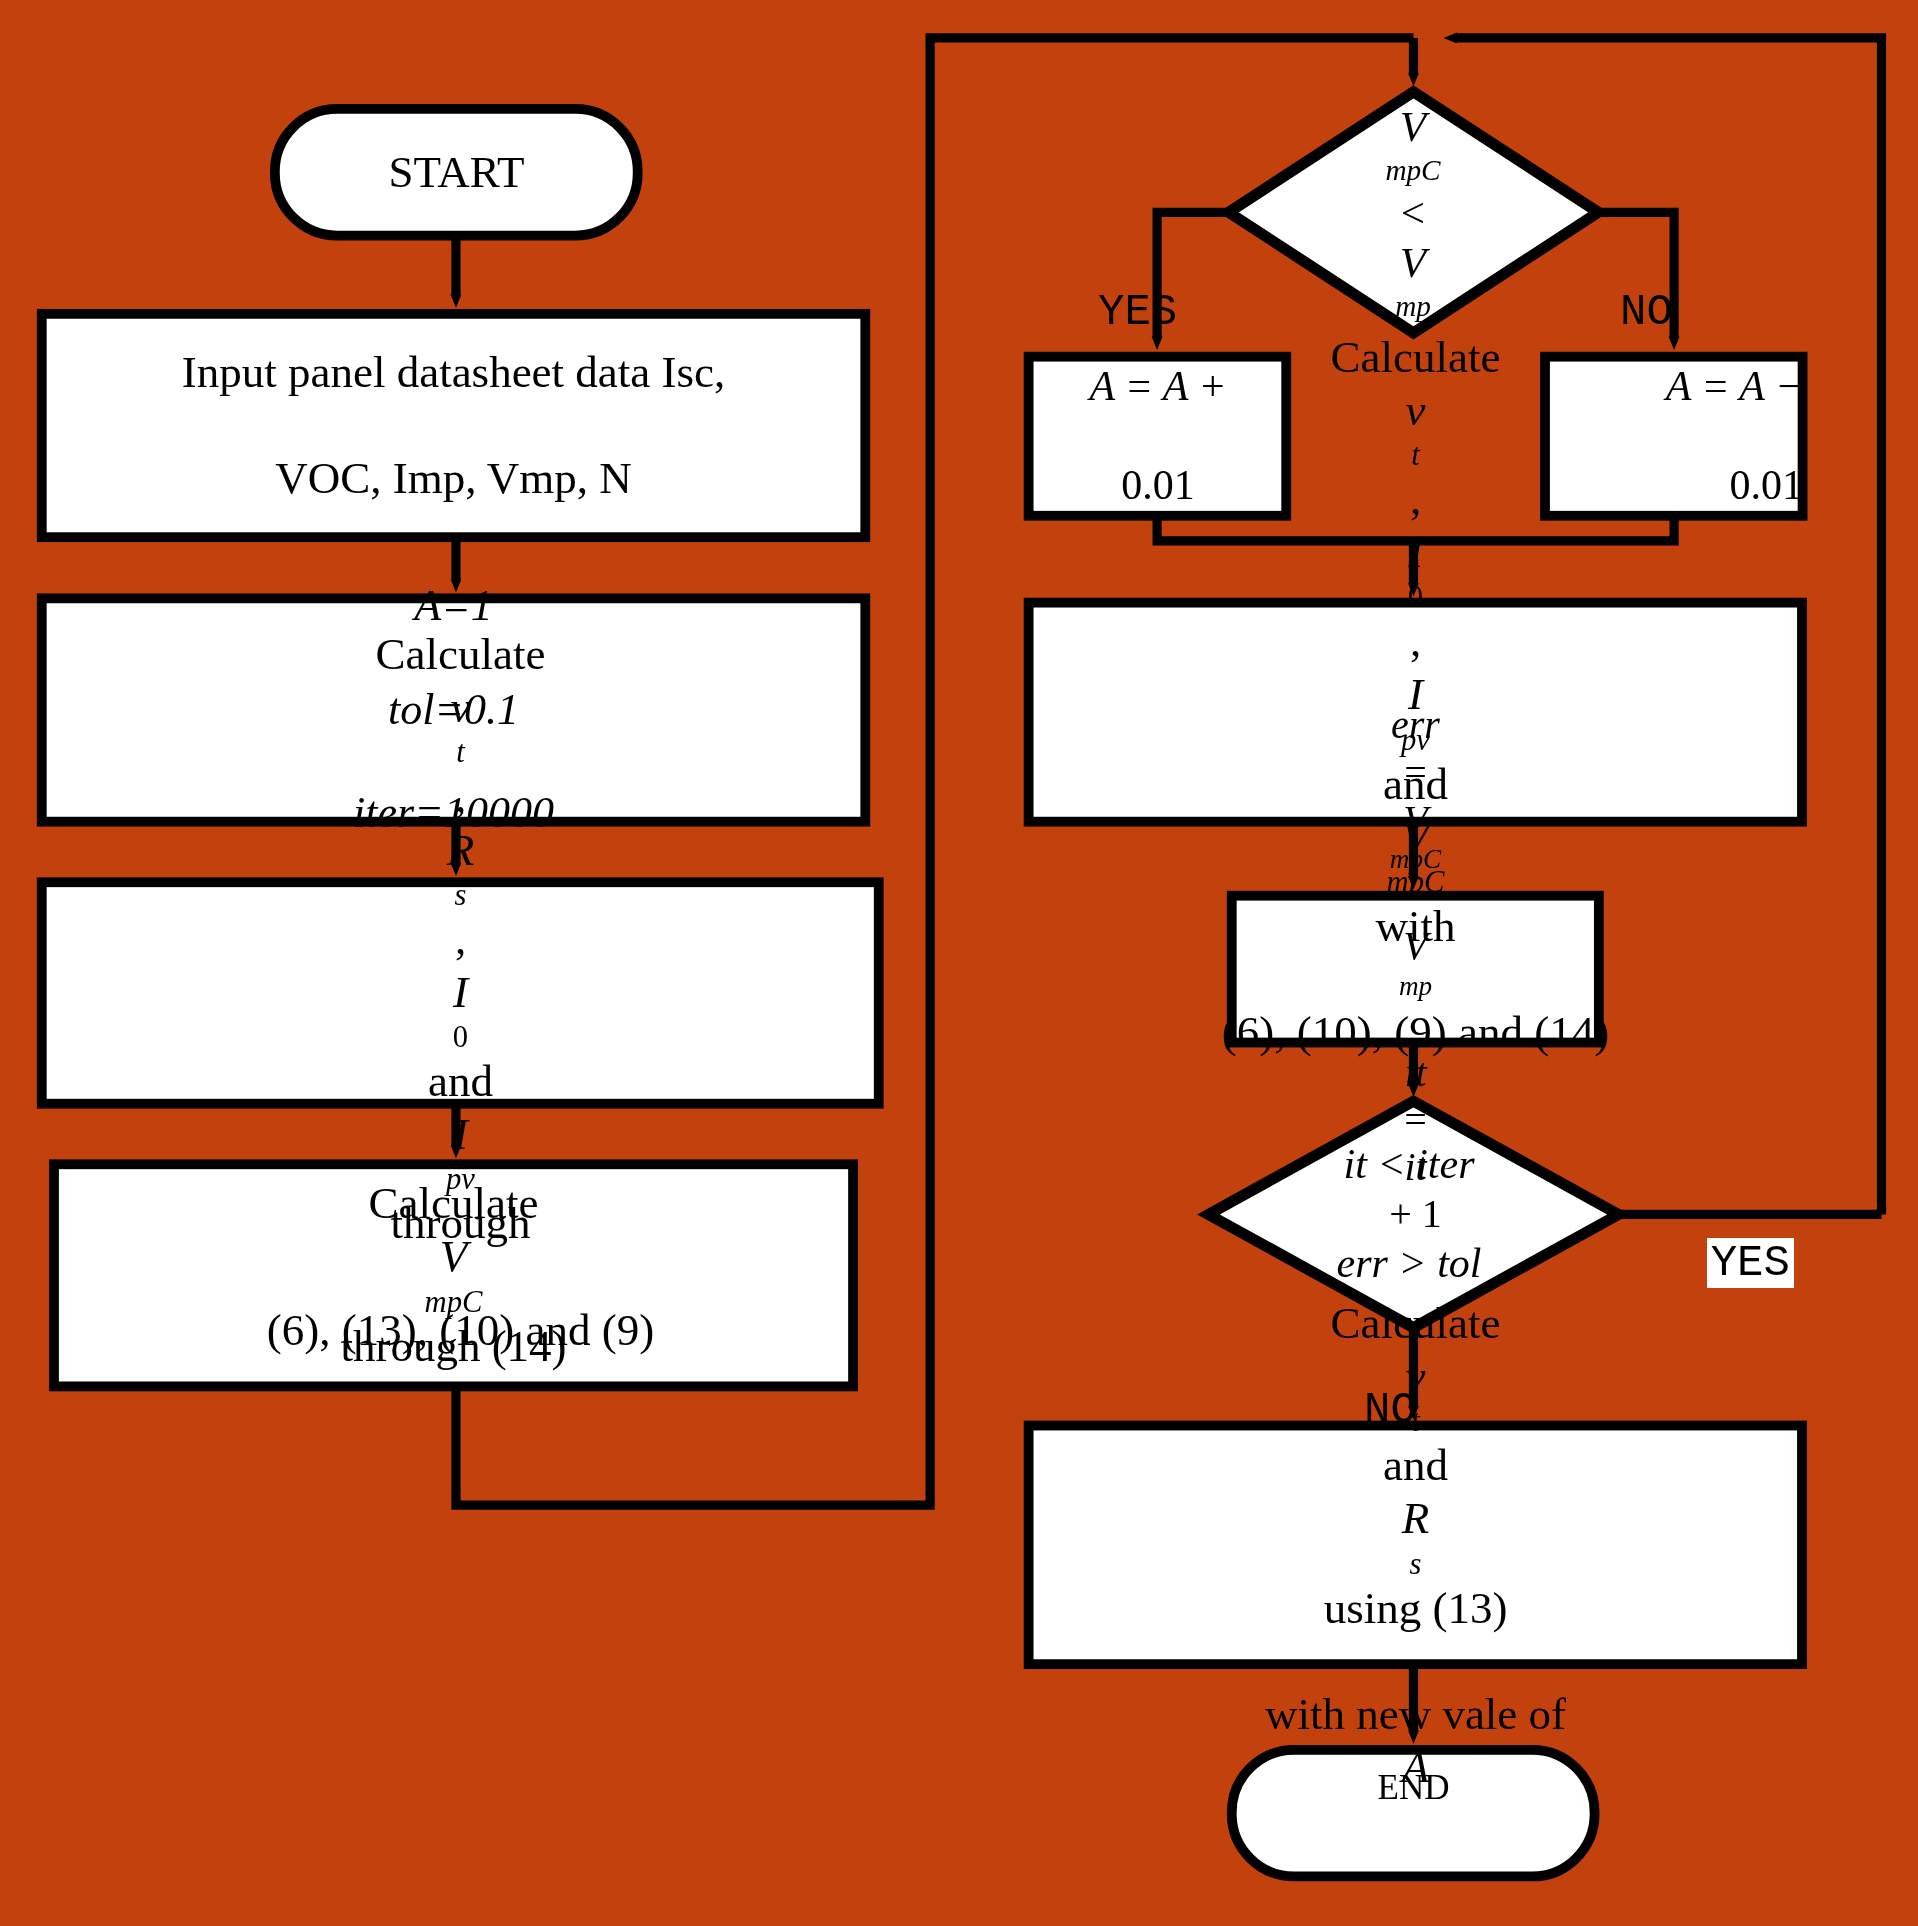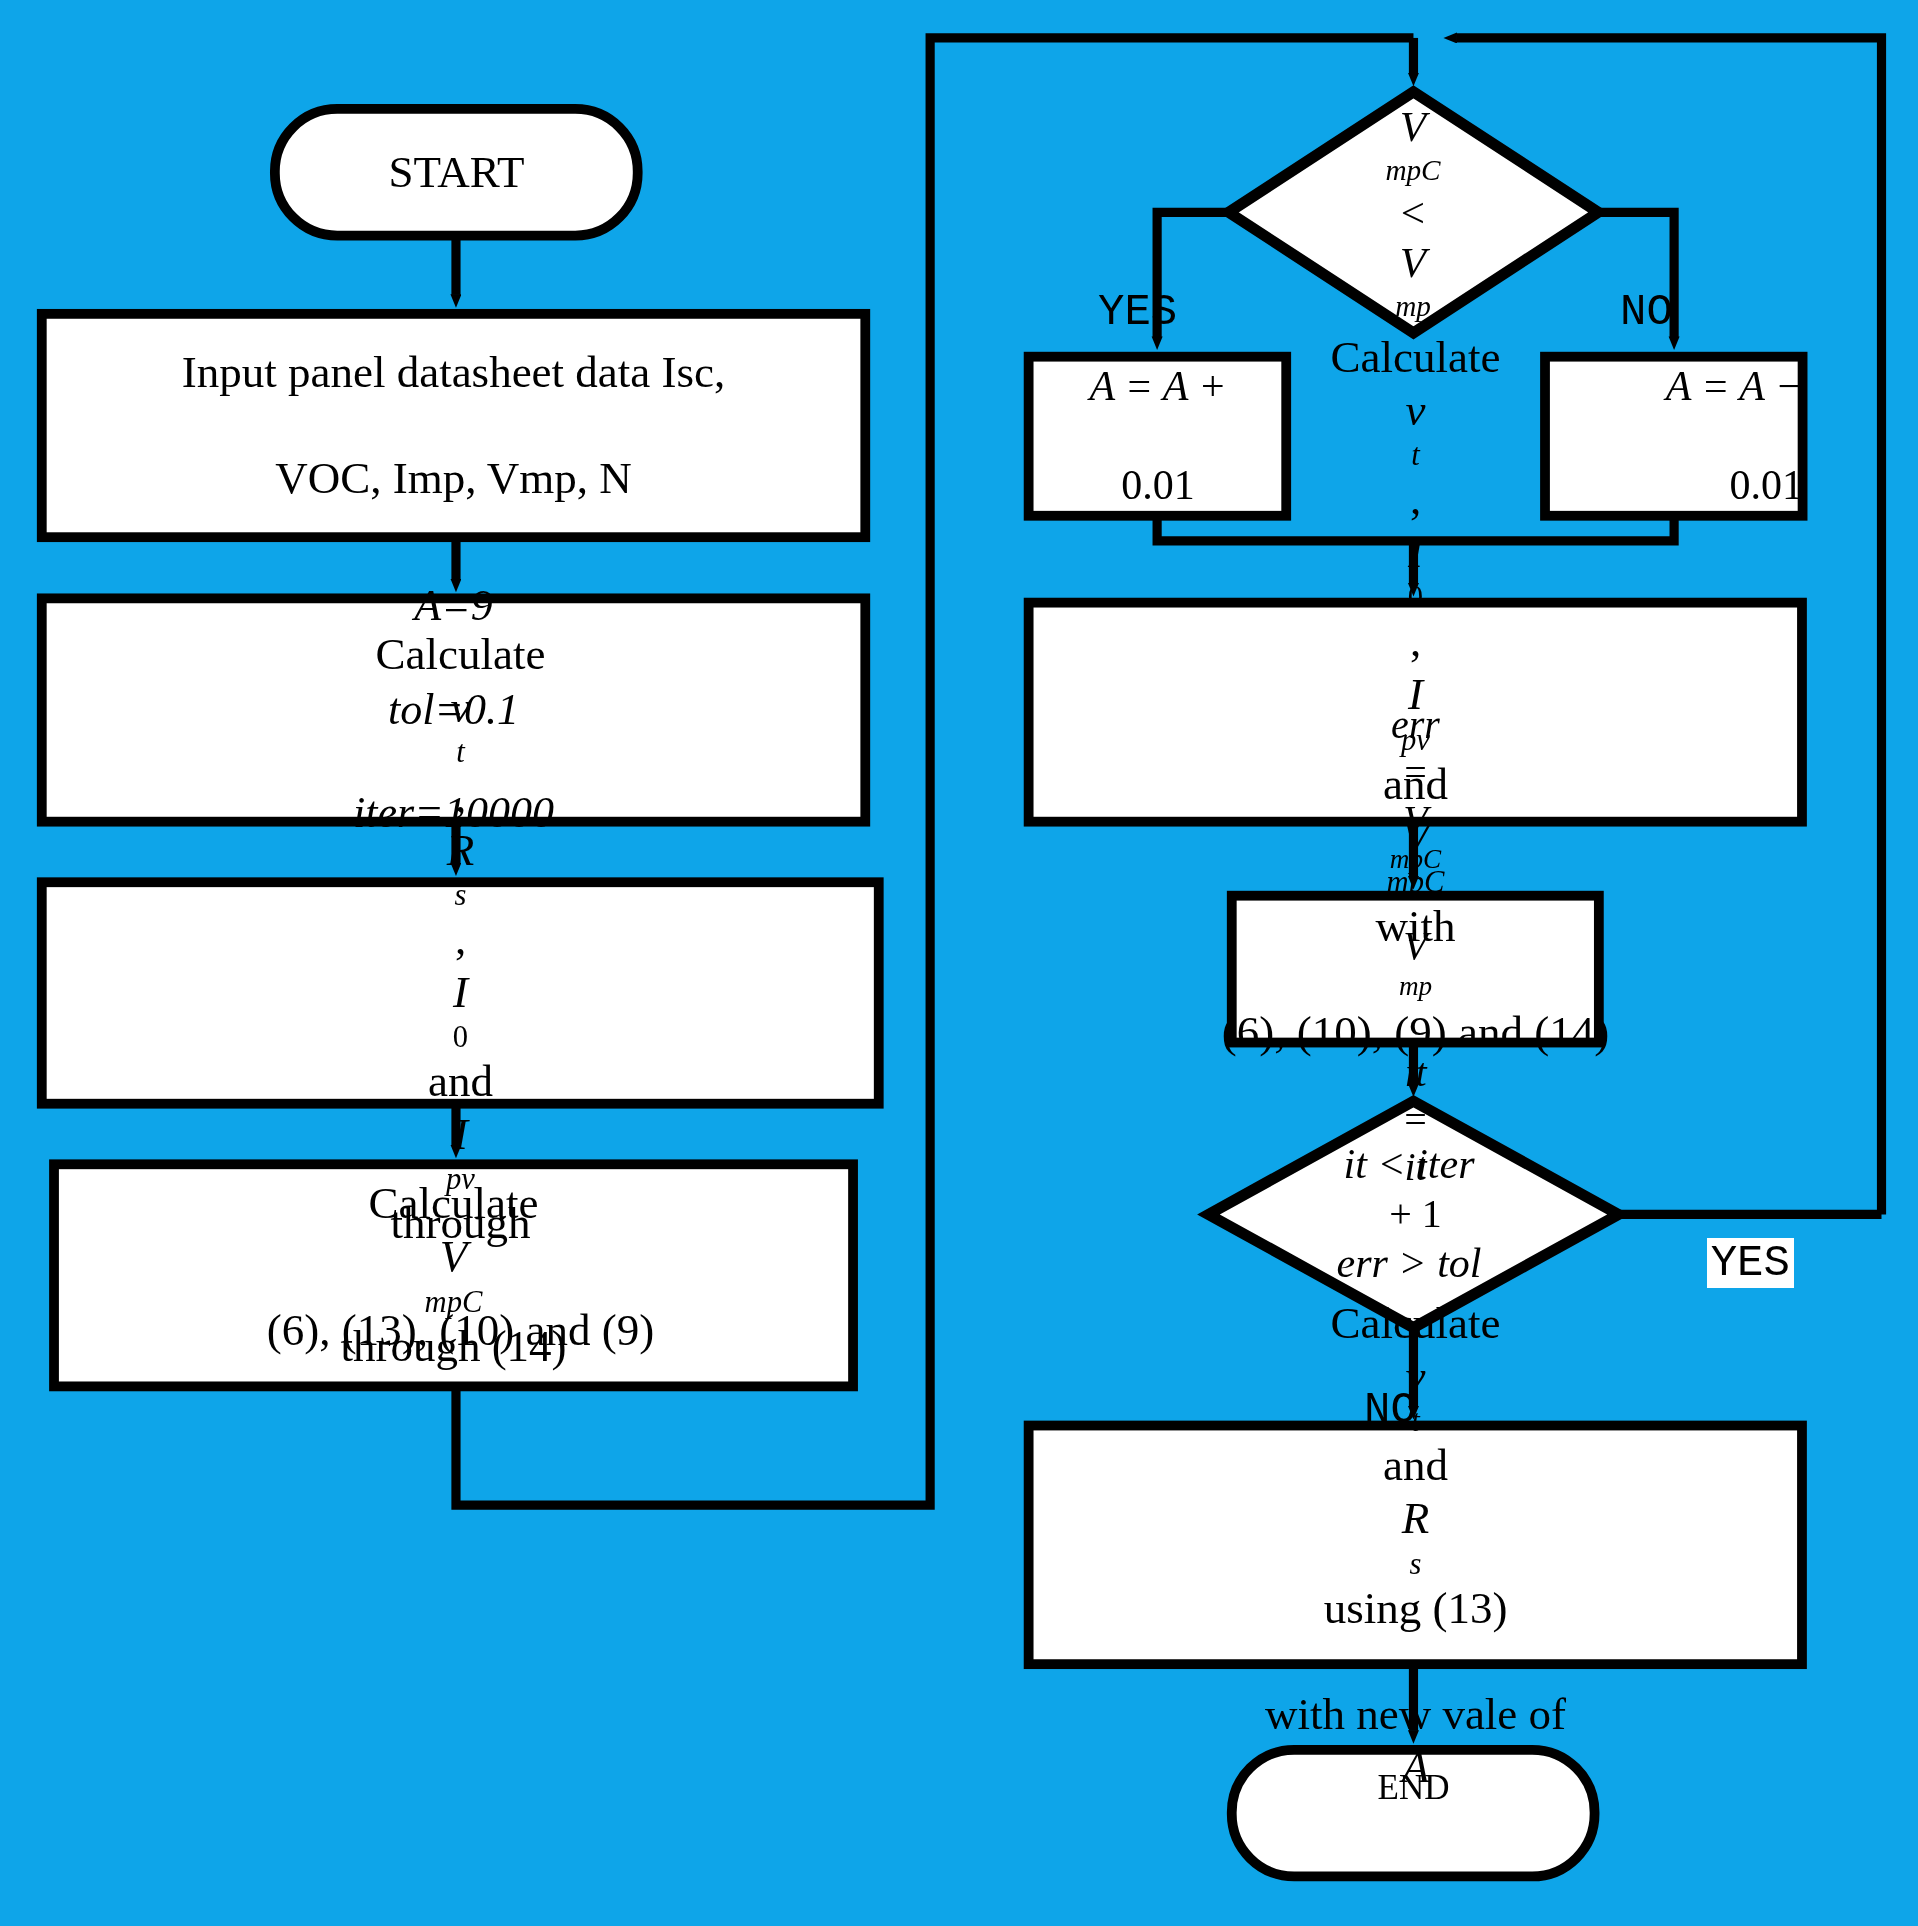--- a/index.html
+++ b/index.html
@@ -1,17 +1,17 @@
 <!DOCTYPE html>
 <html style="font-size:9.8px"><head>
 <meta charset="utf-8">
 <style>
   html,body{margin:0;padding:0;background:#ffffff;}
   body{font-family:"Liberation Serif", serif;}
-  #canvas{position:relative;width:1919px;height:1926px;background:#0ea5e9;overflow:hidden;}
+  #canvas{position:relative;width:1919px;height:1926px;background:#c2410c;overflow:hidden;}
   svg.flow{position:absolute;left:0;top:0;width:1919px;height:1926px;}
   .node-text{
     position:absolute;display:flex;align-items:center;justify-content:center;
     text-align:center;color:#000;line-height:1.18;
     font-family:"Liberation Serif", serif;
     pointer-events:none;
   }
   .node-text span{display:block;width:100%;}
   .lbl{
     position:absolute;color:#000;font-family:Liberation Mono, monospace;
@@ -98,21 +98,21 @@
 
   <div class="node-text" style="left:54px;top:314px;width:799px;height:223px;font-size:45px;">
     <span>
       <span>Input panel datasheet data Isc,</span><br>
       <span>VOC, Imp, Vmp, N</span>
     </span>
   </div>
 
   <div class="node-text" style="left:54px;top:598px;width:799px;height:223px;font-size:44px;">
     <span>
-      <span class="it">A=9</span><br>
+      <span class="it">A=1</span><br>
       <span class="it">tol=0.1</span><br>
       <span class="it">iter=10000</span>
     </span>
   </div>
 
   <div class="node-text" style="left:54px;top:882px;width:813px;height:221px;font-size:45px;">
     <span>
       <span>Calculate </span><span class="it">v</span><span class="sub">t</span><span>, </span><span class="it">R</span><span class="sub">s</span><span>, </span><span class="it">I</span><span class="subr">0</span><span> and </span><span class="it">I</span><span class="sub">pv</span><span> through</span><br>
       <span>(6), (13), (10) and (9)</span>
     </span>

